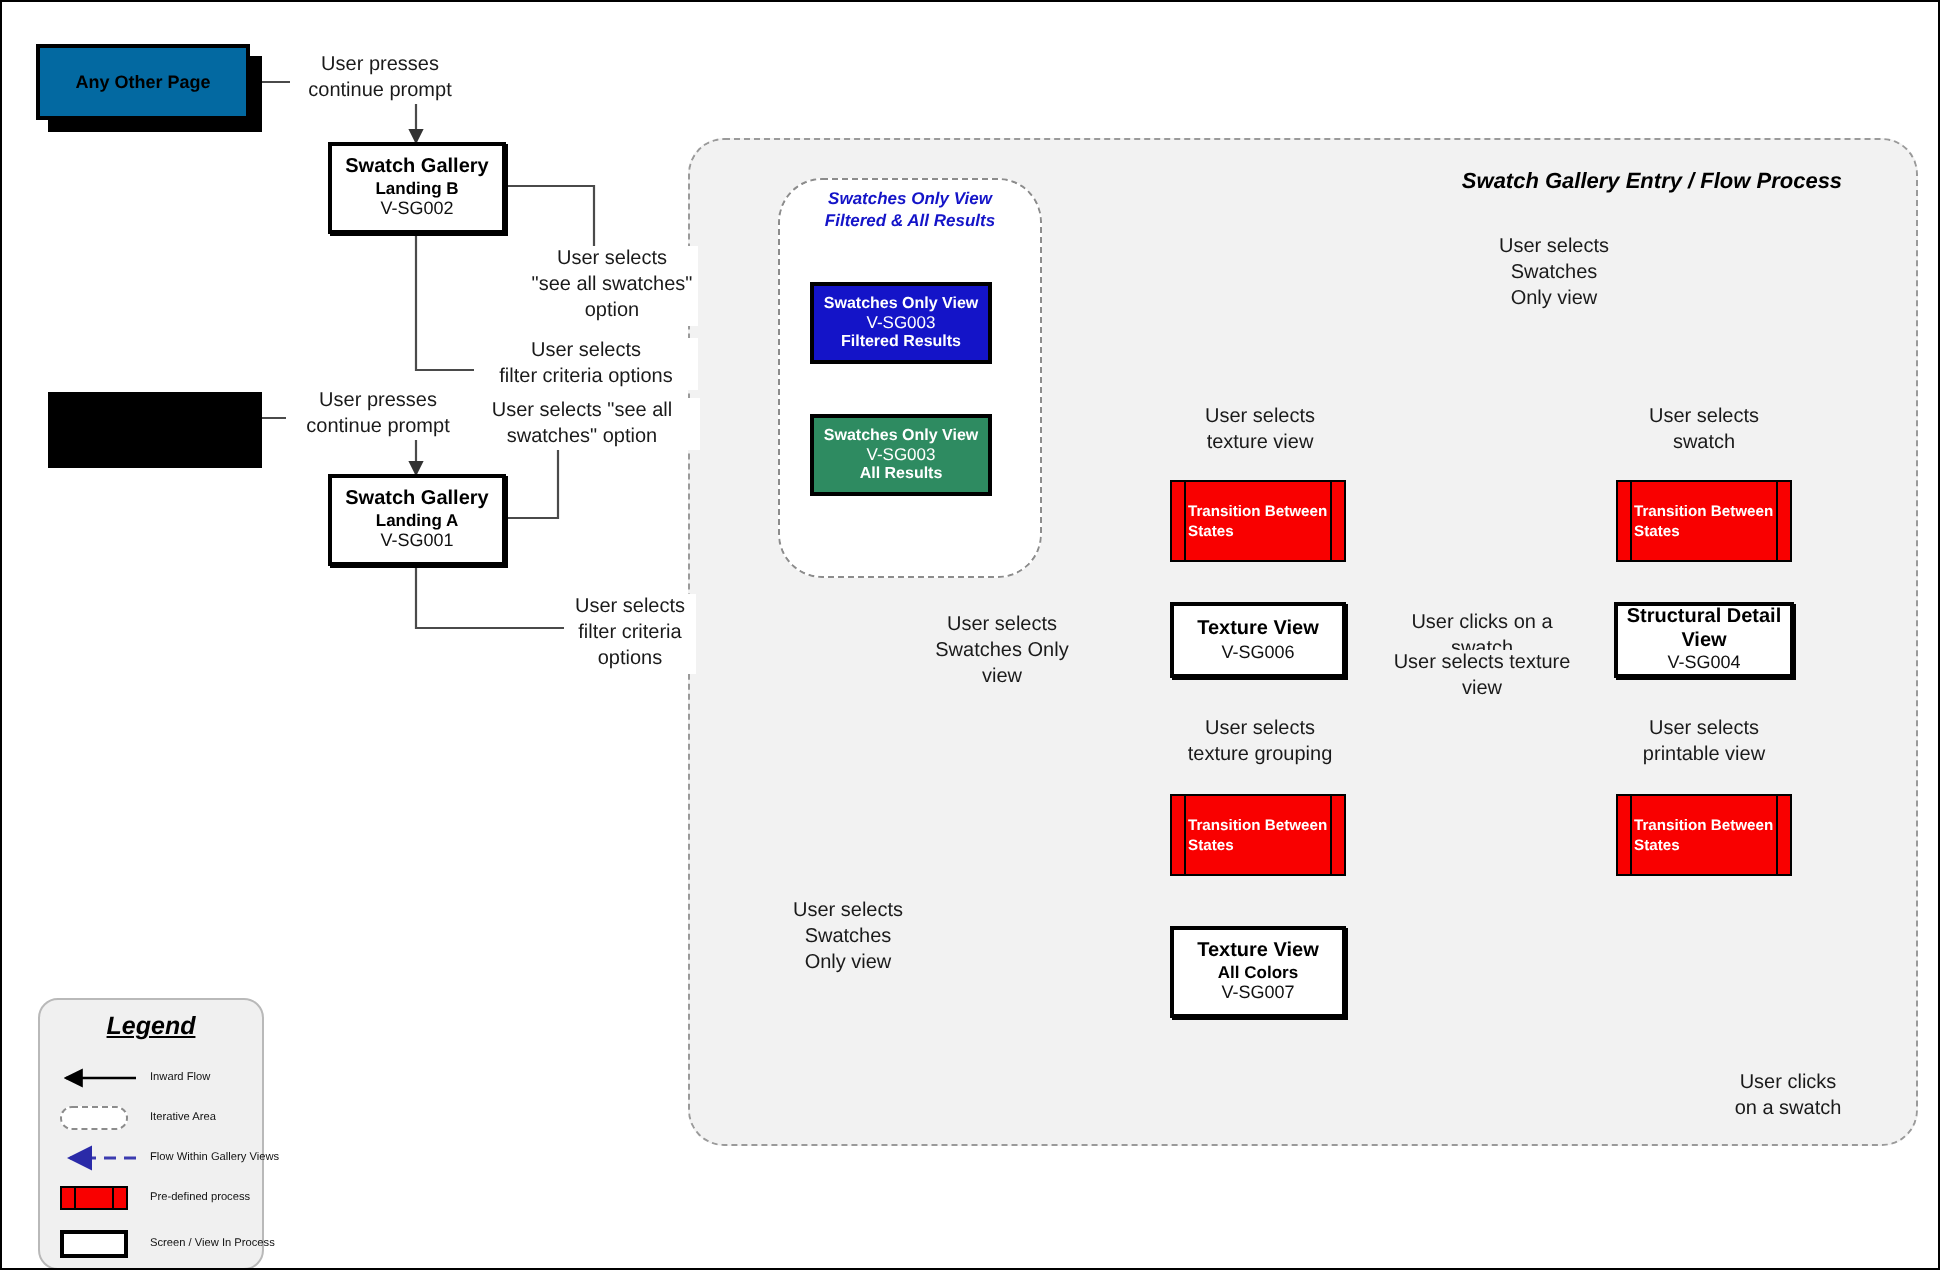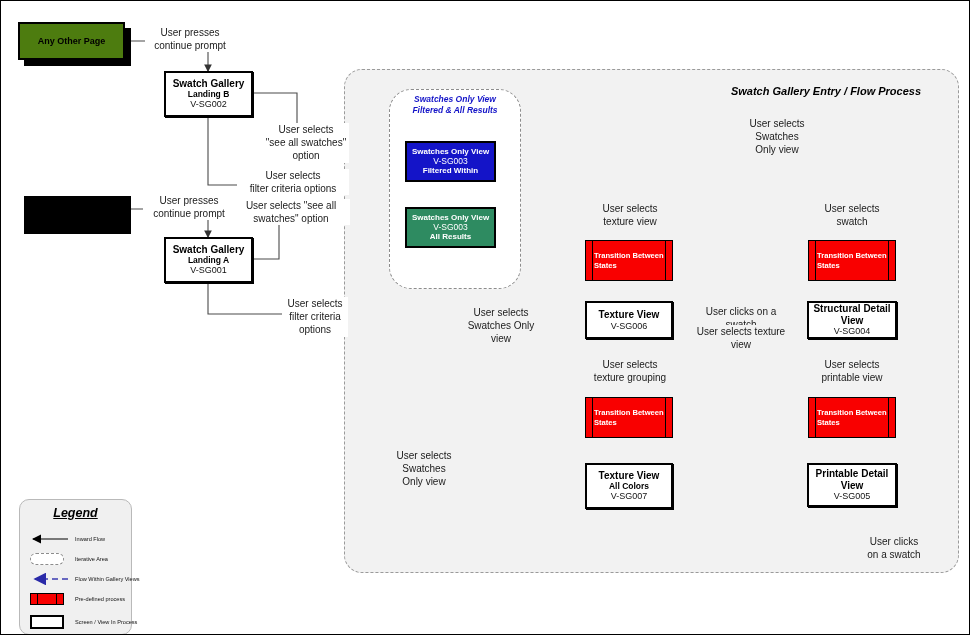--- a/index.html
+++ b/index.html
@@ -32,21 +32,21 @@
   .screen {
     background: #ffffff;
     border: 2px solid #000000;
     box-shadow: 1px 1px 0 #000;
   }
   .screen .l1 { font-weight: bold; font-size: 10px; color: #000; }
   .screen .l2 { font-weight: bold; font-size: 8.5px; color: #000; }
   .screen .l3 { font-weight: normal; font-size: 9px; color: #111; }
   
   .page-box {
-    background: #4d7c0f;
+    background: #0369a1;
     border: 2px solid #000000;
     z-index: 6;
   }
   .page-shadow {
     position: absolute;
     background: #000000;
     z-index: 4;
   }
   .page-box .l1 { font-weight: bold; font-size: 9px; color: #000; }
   
@@ -253,21 +253,21 @@
 
   <div class="node screen" style="left:163px; top:236px; width:89px; height:46px;">
     <div class="l1">Swatch Gallery</div>
     <div class="l2">Landing A</div>
     <div class="l3">V-SG001</div>
   </div>
 
   <div class="node sw-blue" style="left:404px; top:140px; width:91px; height:41px;">
     <div class="l1">Swatches Only View</div>
     <div class="l2">V-SG003</div>
-    <div class="l3">Filtered Within</div>
+    <div class="l3">Filtered Results</div>
   </div>
 
   <div class="node sw-green" style="left:404px; top:206px; width:91px; height:41px;">
     <div class="l1">Swatches Only View</div>
     <div class="l2">V-SG003</div>
     <div class="l3">All Results</div>
   </div>
 
   <div class="proc" style="left:584px; top:239px; width:88px; height:41px;">
     <span class="bar-l"></span>
@@ -310,24 +310,20 @@
     <div class="l1">Structural Detail View</div>
     <div class="l3">V-SG004</div>
   </div>
 
   <div class="node screen" style="left:584px; top:462px; width:88px; height:46px;">
     <div class="l1">Texture View</div>
     <div class="l2">All Colors</div>
     <div class="l3">V-SG007</div>
   </div>
 
-  <div class="node screen" style="left:806px; top:462px; width:90px; height:44px;">
-    <div class="l1">Printable Detail View</div>
-    <div class="l3">V-SG005</div>
-  </div>
 
   <div class="elabel" style="left:144px; top:25px; width:90px;">User presses
 continue prompt</div>
 
   <div class="elabel" style="left:142px; top:193px; width:92px;">User presses
 continue prompt</div>
 
   <div class="elabel" style="left:262px; top:122px; width:86px;">User selects
 "see all swatches"
 option</div>

